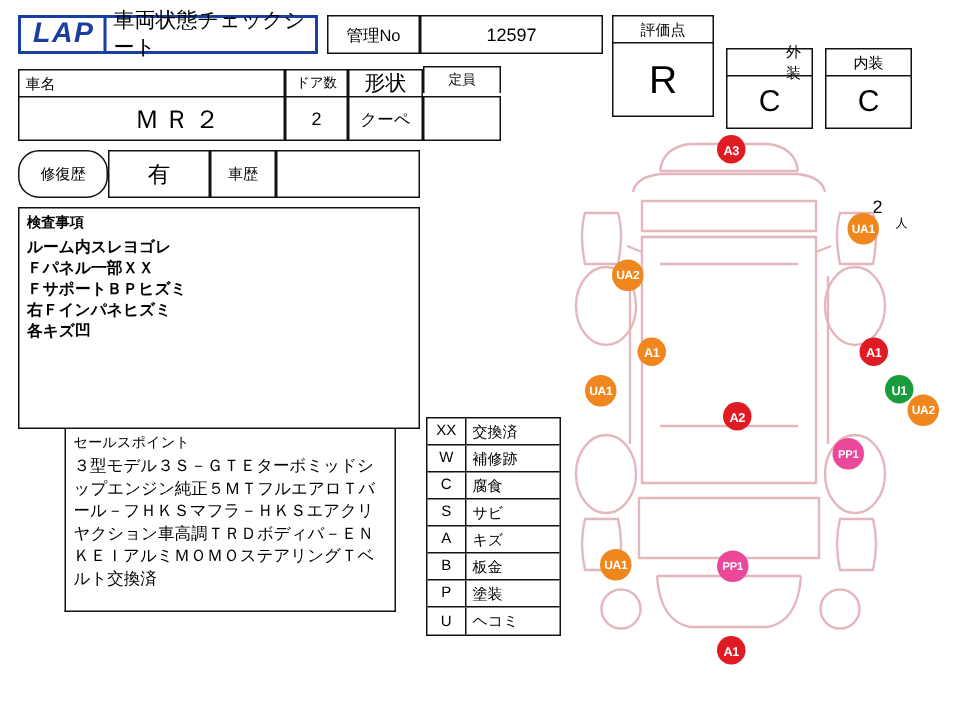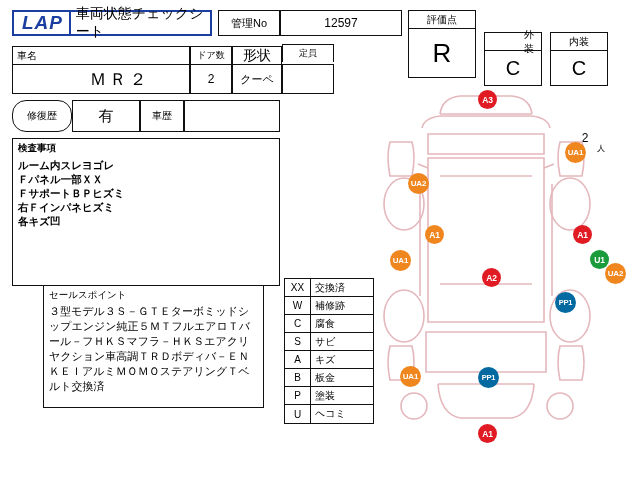--- a/index.html
+++ b/index.html
@@ -267,21 +267,21 @@
     display: flex;
     align-items: center;
     justify-content: center;
     font-size: 8px;
     color: #ffffff;
     font-weight: bold;
     letter-spacing: -0.2px;
   }
   .m-red   { background: #e01b24; }
   .m-orange{ background: #f0861e; }
-  .m-blue  { background: #0369a1; }
+  .m-blue  { background: #ec4899; }
   .m-green { background: #1a9c3c; }
   .m-size-a { width: 19px; height: 19px; font-size: 8.5px; }
   .m-size-b { width: 21px; height: 21px; font-size: 8px; }
   .m-size-p { width: 21px; height: 21px; font-size: 7.5px; }
 </style>
 </head>
 <body>
 
 <div class="sheet">
 

